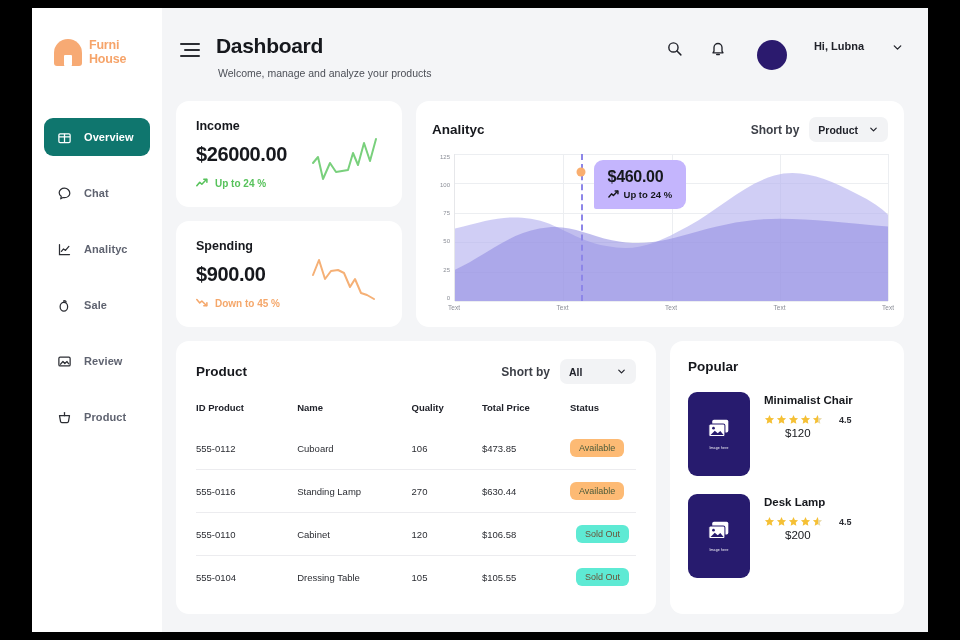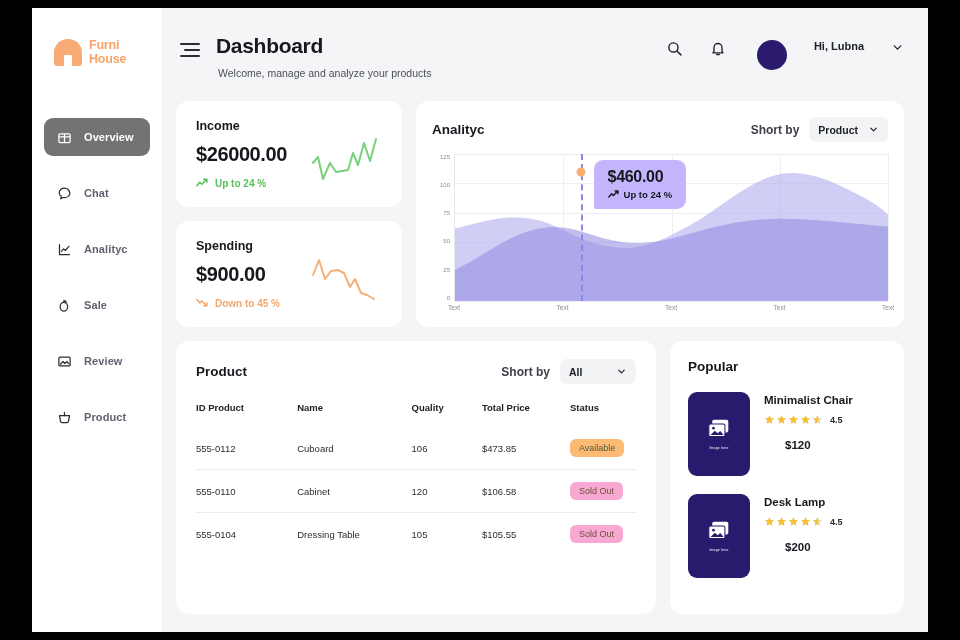--- a/index.html
+++ b/index.html
@@ -75,21 +75,21 @@
     border-radius: 9px;
     margin-bottom: 18px;
     cursor: pointer;
   }
   .nav-item .nav-label {
     font-size: 11px;
     font-weight: bold;
     color: #5f6370;
     letter-spacing: 0.1px;
   }
-  .nav-item.active { background: #737373; }
+  .nav-item.active { background: #0f766e; }
   .nav-item.active .nav-label { color: #ffffff; }
   .nav-item svg { display: block; }
   .nav-item .ic { stroke: #2b2d33; }
   .nav-item.active .ic { stroke: #ffffff; }
 
   
   .main {
     flex: 1;
     background: #f4f5f7;
     display: flex;
@@ -377,21 +377,21 @@
   }
   tbody tr:last-child td { border-bottom: none; }
   .badge {
     display: inline-block;
     padding: 4px 9px;
     border-radius: 6px;
     font-size: 9px;
     font-weight: normal;
   }
   .badge-available { background: #fdba74; color: #4b5b3a; }
-  .badge-soldout { background: #f9a8d4; color: #6b5238; }
+  .badge-soldout { background: #5eead4; color: #6b5238; margin-left: 6px; }
 
   .popular-card {
     width: 234px;
     flex: 0 0 234px;
     padding: 18px 18px 12px 18px;
   }
   .pop-item {
     display: flex;
     gap: 14px;
     margin-top: 18px;
@@ -415,35 +415,35 @@
   }
   .pop-name {
     font-size: 11.5px;
     font-weight: bold;
     color: #16181d;
     margin-top: 2px;
   }
   .pop-rating {
     display: flex;
     align-items: center;
-    gap: 3px;
+    gap: 12px;
     margin-top: 8px;
   }
   .stars { display: flex; gap: 1px; }
   .rating-num {
     font-size: 9px;
     font-weight: bold;
     color: #2b2d33;
     margin-left: 4px;
   }
   .pop-price {
     font-size: 11.5px;
-    font-weight: bold;
+    font-weight: normal;
     color: #16181d;
-    margin-top: 14px;
+    margin-top: 2px;
     padding-left: 21px;
   }
 </style>
 </head>
 <body>
 
 <div class="app-frame">
 
   <aside class="sidebar">
     <div class="logo">
@@ -700,20 +700,27 @@
           </thead>
           <tbody>
             <tr>
               <td>555-0112</td>
               <td>Cuboard</td>
               <td>106</td>
               <td>$473.85</td>
               <td><span class="badge badge-available">Available</span></td>
             </tr>
             <tr>
+              <td>555-0116</td>
+              <td>Standing Lamp</td>
+              <td>270</td>
+              <td>$630.44</td>
+              <td><span class="badge badge-available">Available</span></td>
+            </tr>
+            <tr>
               <td>555-0110</td>
               <td>Cabinet</td>
               <td>120</td>
               <td>$106.58</td>
               <td><span class="badge badge-soldout">Sold Out</span></td>
             </tr>
             <tr>
               <td>555-0104</td>
               <td>Dressing Table</td>
               <td>105</td>

